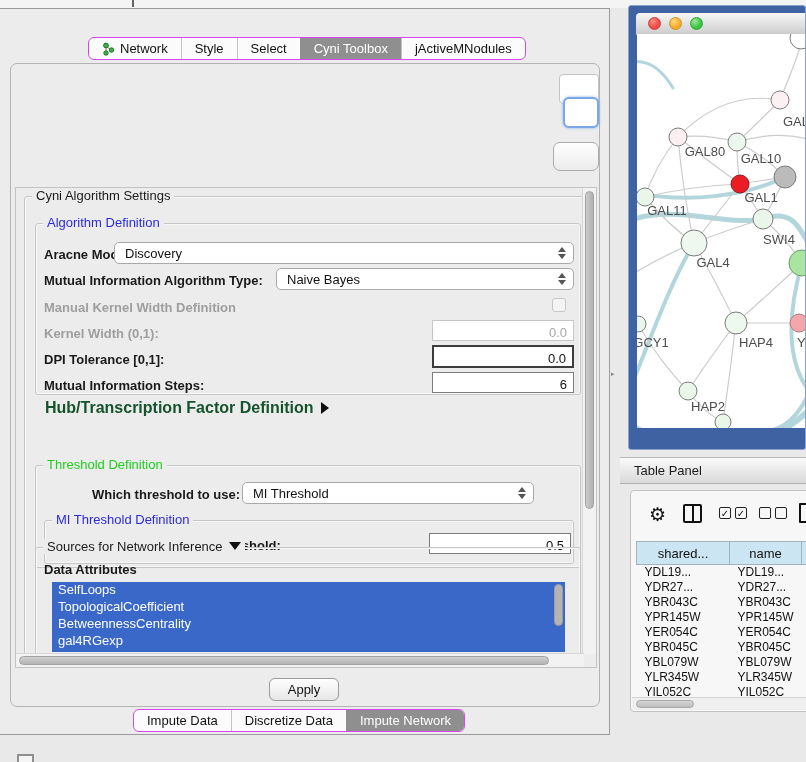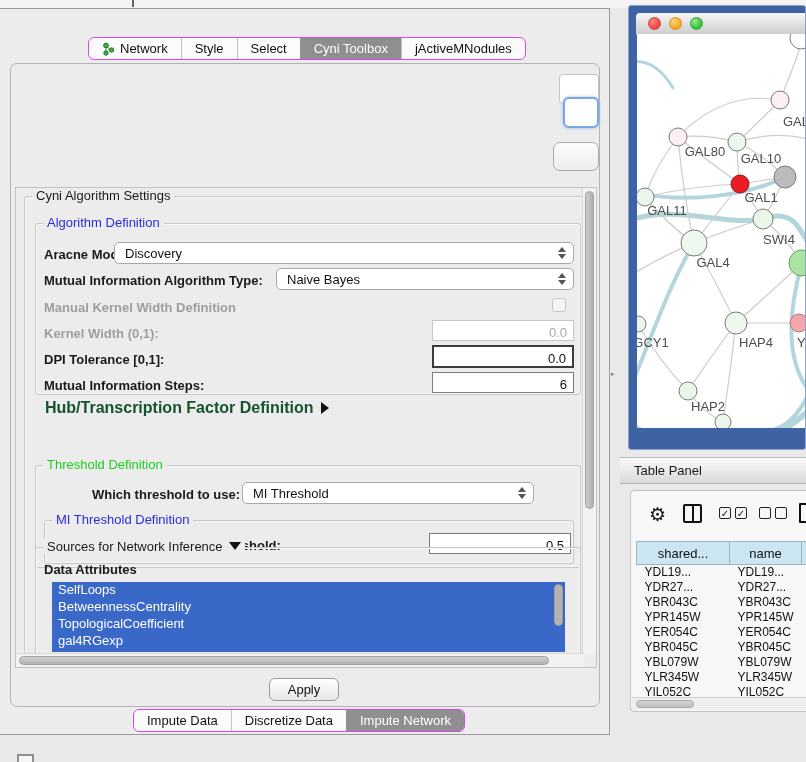--- a/index.html
+++ b/index.html
@@ -225,22 +225,22 @@
           </div>
         </div>
 
         <div class="group" style="left:10px; top:350px; width:546px; height:130px;">
           <span class="gtitle"><span>Sources for Network Inference</span><span class="arrow-down"></span></span>
 
           <span class="lbl" style="left:8px; top:14px;">Data Attributes</span>
 
           <div class="attr-list" style="left:16px; top:34px; width:513px; height:70px;">
             <div class="attr-item">SelfLoops</div>
+            <div class="attr-item">TopologicalCoefficient</div>
             <div class="attr-item">BetweennessCentrality</div>
-            <div class="attr-item">TopologicalCoefficient</div>
             <div class="attr-item">gal4RGexp</div>
             <div class="attr-scroll"></div>
           </div>
         </div>
       </div>
 
       <div class="vscroll">
           <div class="thumb"></div>
         </div>
       <div class="hscroll">

